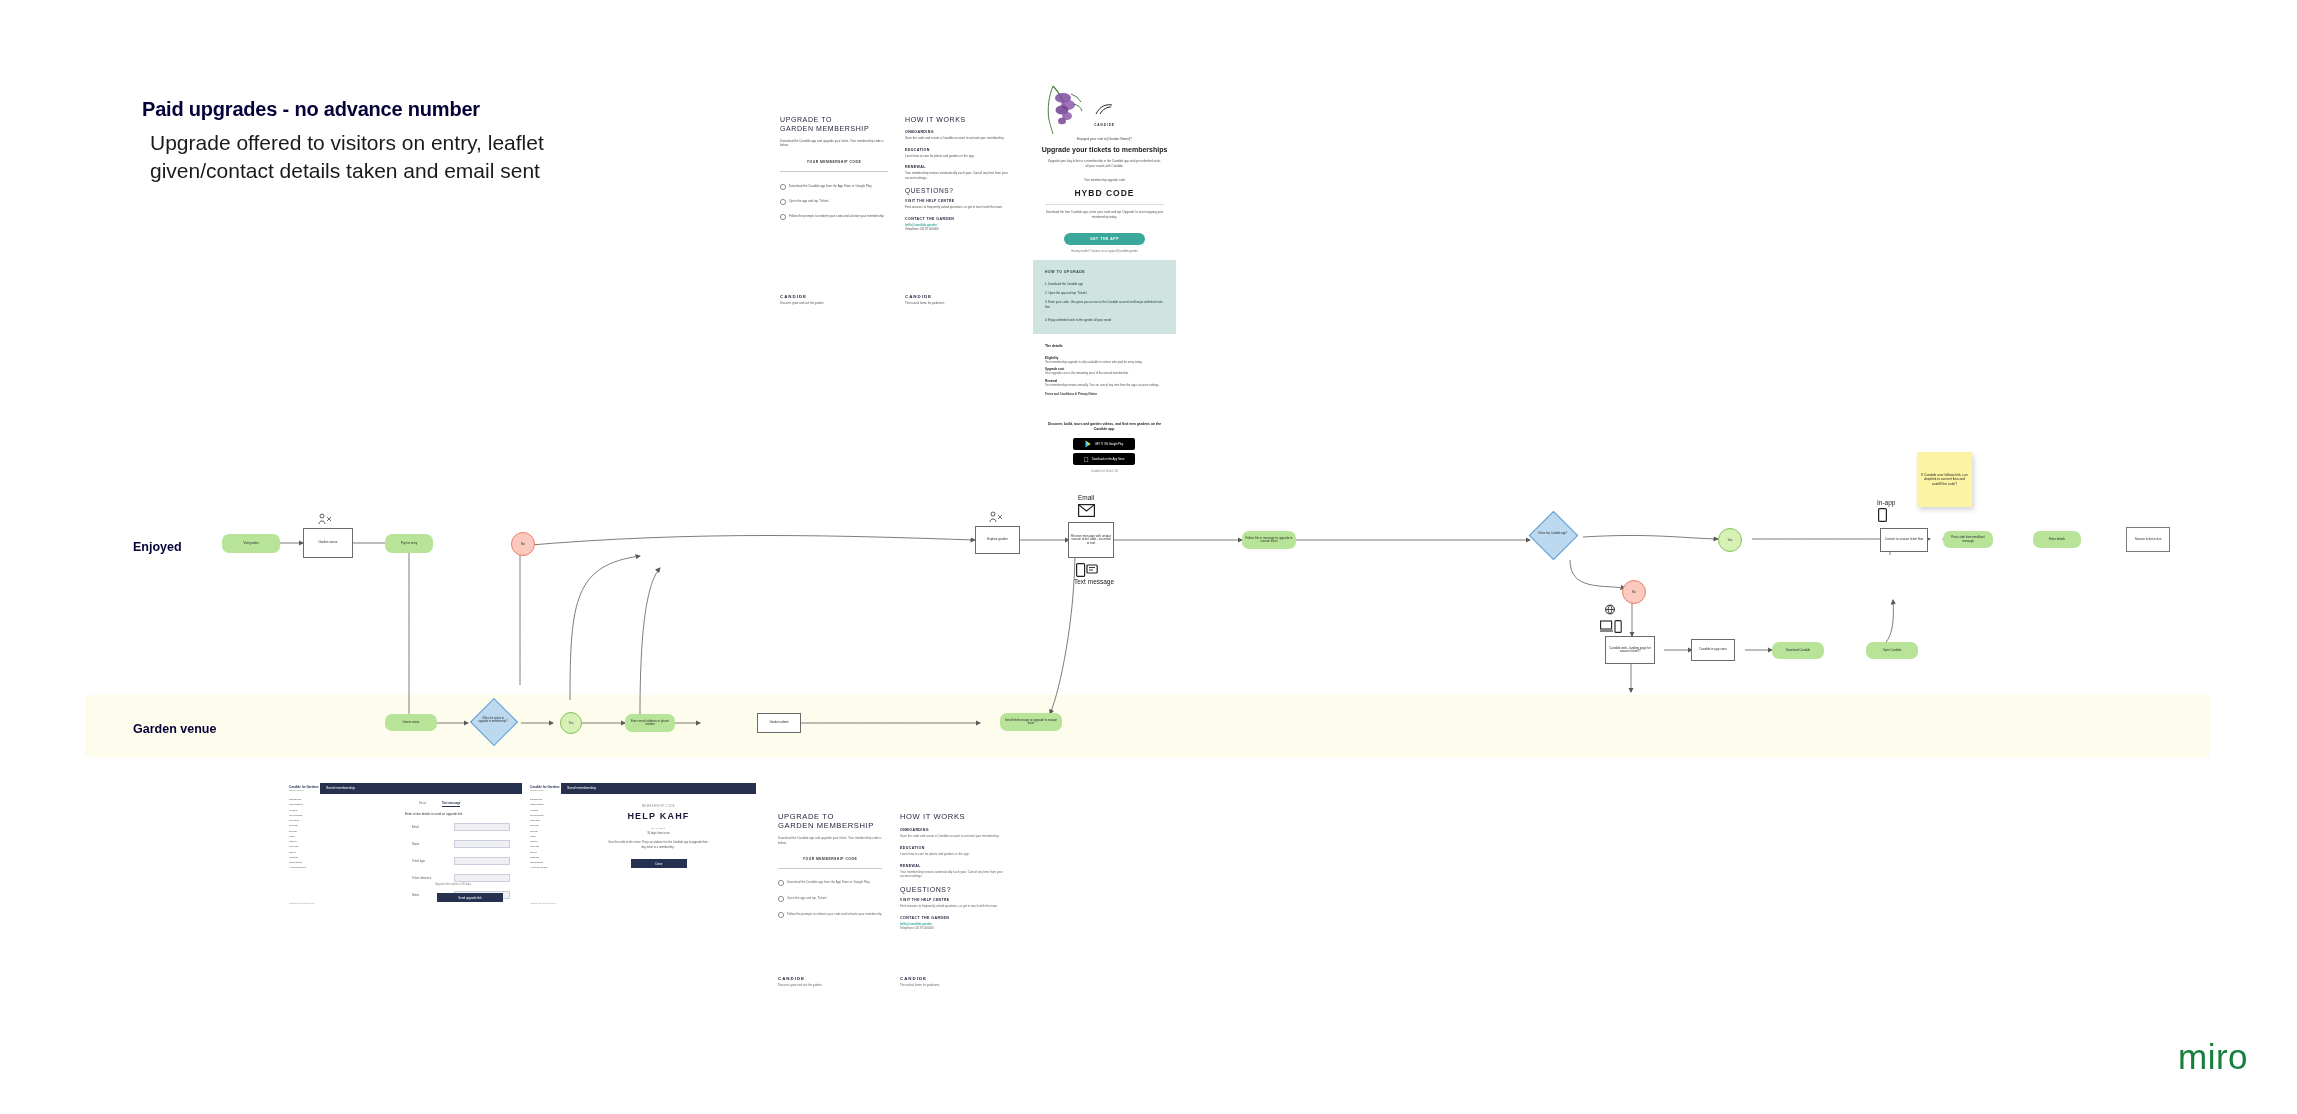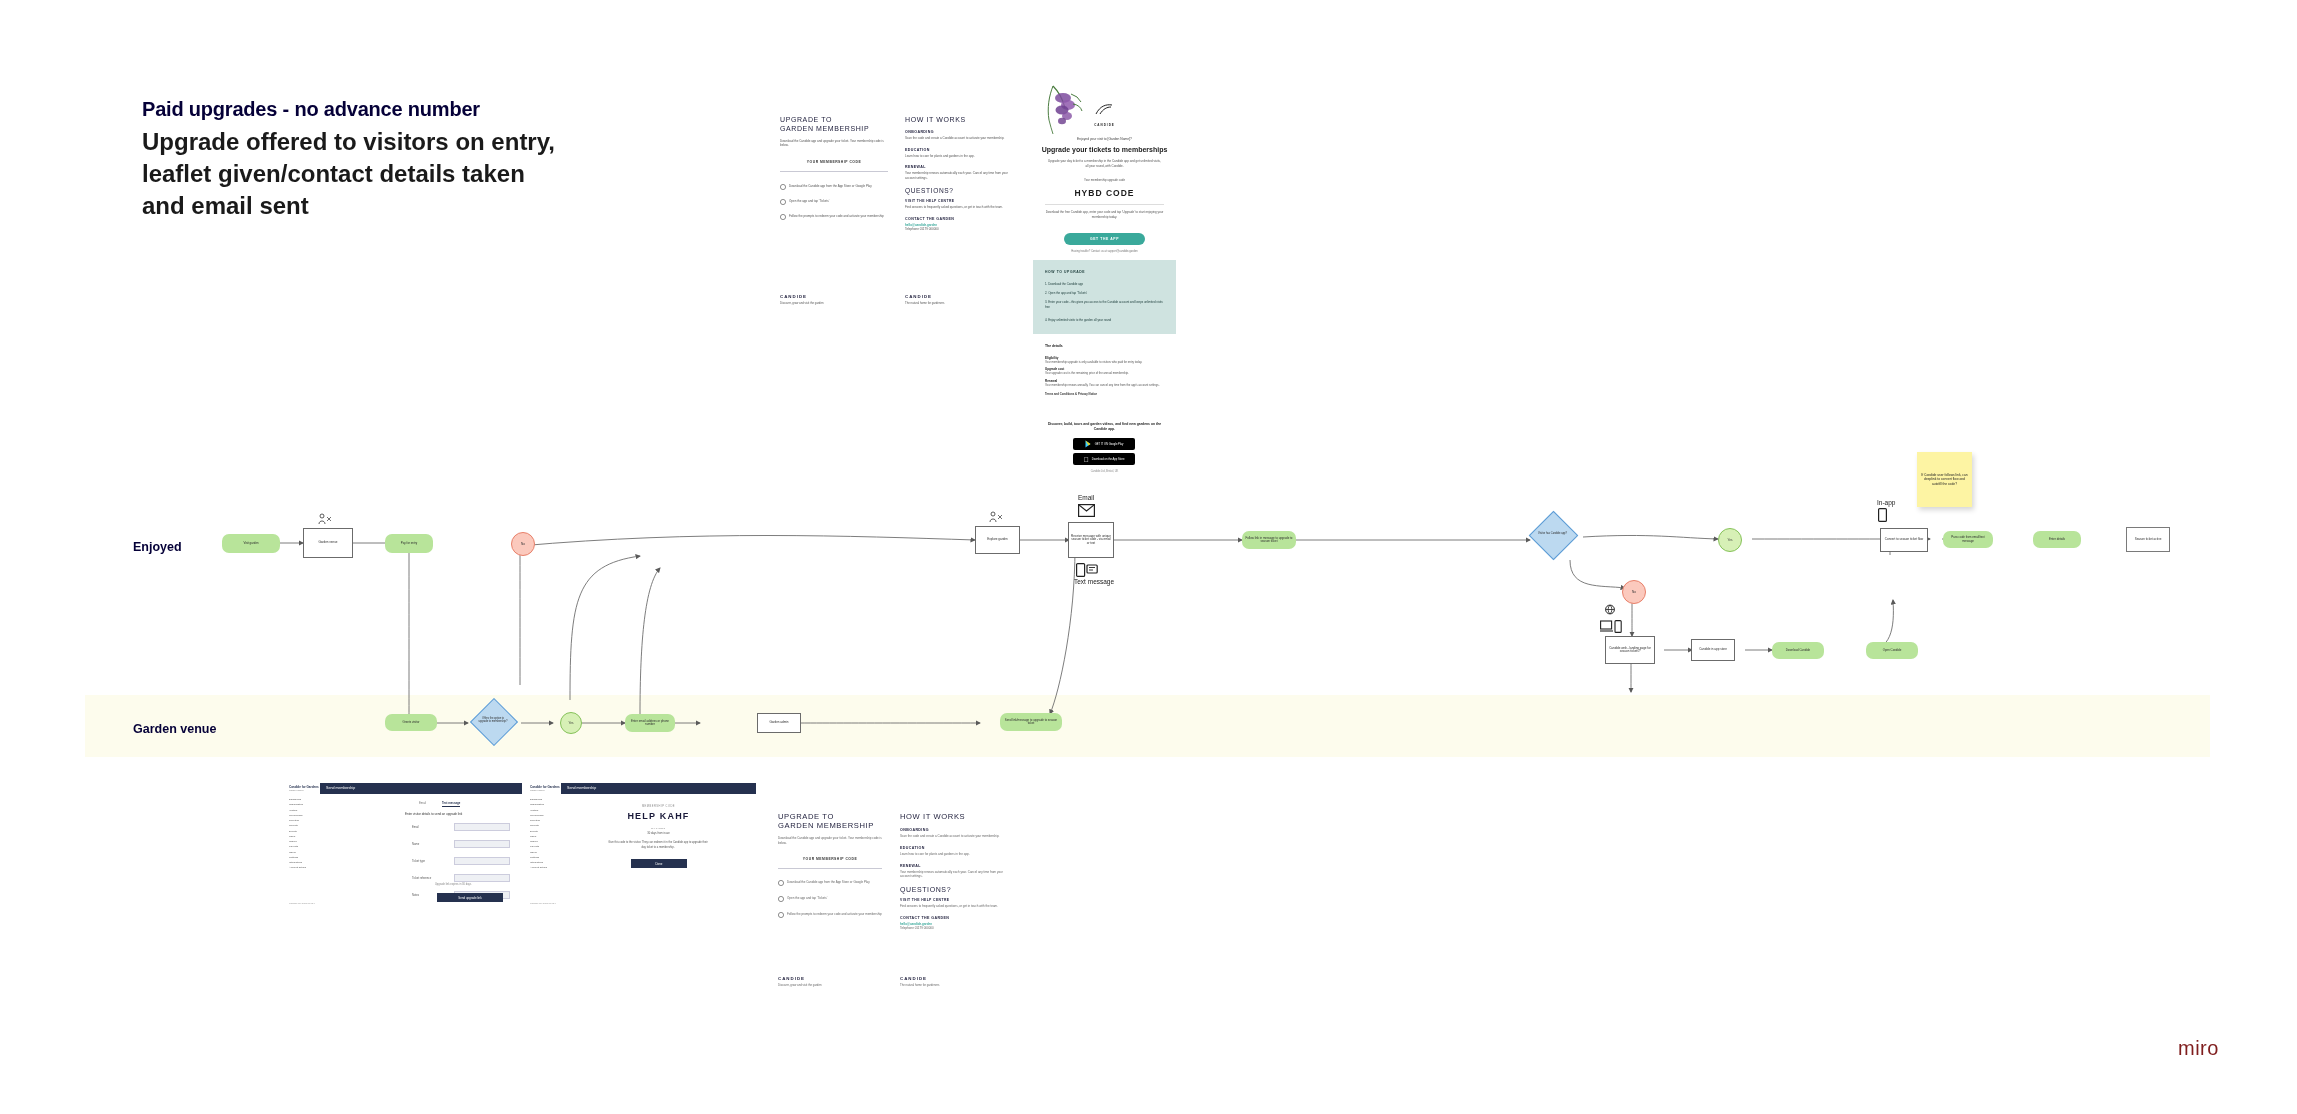--- a/index.html
+++ b/index.html
@@ -2,21 +2,21 @@
 <html><head>
 <meta charset="utf-8">
 <style>
   html,body{margin:0;padding:0;background:#ffffff;}
   body{width:2297px;height:1114px;position:relative;overflow:hidden;
        font-family:"Liberation Sans",sans-serif;color:#1a1a1a;}
 
   
   #title-block{position:absolute;left:142px;top:98px;width:420px;}
   #title-block h1{font-size:20px;font-weight:bold;margin:0 0 5px 0;letter-spacing:-0.2px;color:#050038;}
-  #title-block p{font-size:24px;line-height:1.33;margin:0;color:#1a1a1a;font-weight:700;}
+  #title-block p{font-size:21px;line-height:1.33;margin:8px;color:#1a1a1a;font-weight:400;}
 
   
   #lane-visitor{position:absolute;left:85px;top:515px;width:2125px;height:180px;background:#ffffff;}
   #lane-garden{position:absolute;left:85px;top:695px;width:2125px;height:62px;background:#fdfced;}
   .lane-label{position:absolute;font-size:12.5px;font-weight:bold;color:#050038;}
   #lane-visitor-label{left:133px;top:540px;}
   #lane-garden-label{left:133px;top:722px;}
 
   
   #flow-svg{position:absolute;left:0;top:0;width:2297px;height:1114px;pointer-events:none;}
@@ -59,21 +59,21 @@
   .store-badge{position:absolute;background:#000;border-radius:2px;}
 
   
   .admin{position:absolute;background:#ffffff;border:0;}
   .admin-side{position:absolute;left:0;top:0;background:#ffffff;}
   .admin-top{position:absolute;background:#25314f;}
   .admin-btn{position:absolute;background:#25314f;}
   .sk{background:#b9b9c6;display:block;position:absolute;}
 
   
-  #miro-wm{position:absolute;left:2178px;top:1037px;font-size:20px;color:#7f1d1d;
+  #miro-wm{position:absolute;left:2178px;top:1037px;font-size:35px;color:#15803d;
            letter-spacing:0.5px;font-weight:400;}
 </style>
 </head>
 <body>
 
 <div id="title-block">
   <h1>Paid upgrades - no advance number</h1>
   <p>Upgrade offered to visitors on entry, leaflet given/contact details taken and email sent</p>
 </div>
 

